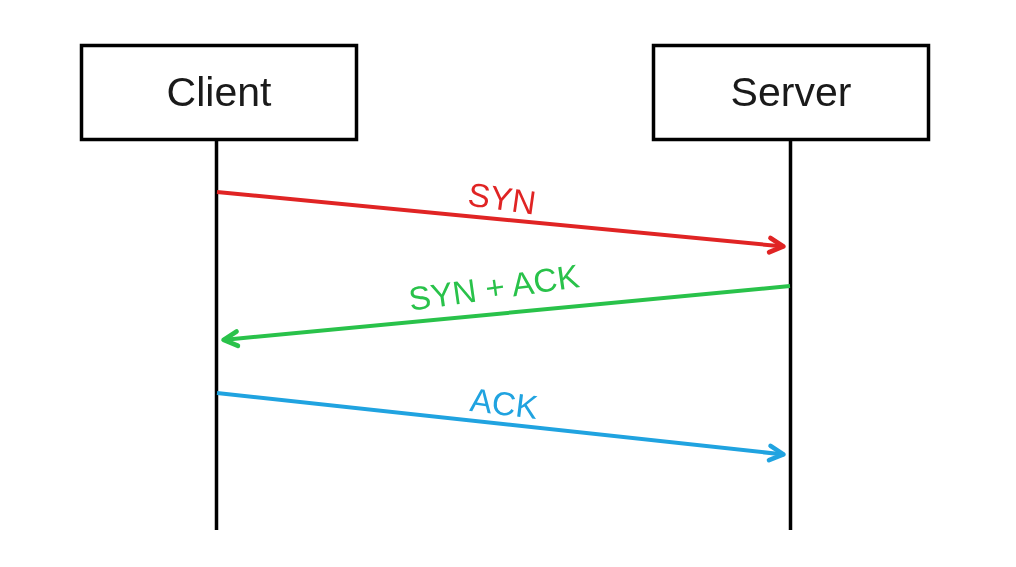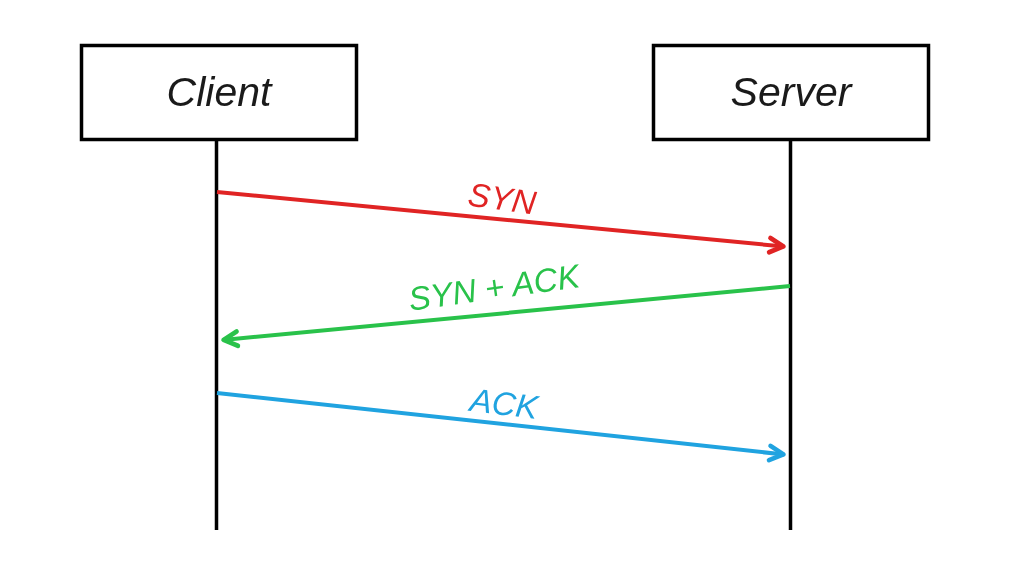--- a/index.html
+++ b/index.html
@@ -7,21 +7,20 @@
     padding: 0;
     background: #ffffff;
     font-family: "Liberation Sans", sans-serif;
   }
   .canvas {
     position: relative;
     width: 1016px;
     height: 567px;
     background: #ffffff;
     overflow: hidden;
-    font-style: italic;
   }
   svg { display: block; }
   .actor-label {
     font-family: "Liberation Sans", sans-serif;
     font-size: 41px;
     fill: #1a1a1a;
   }
   .msg-label {
     font-family: "Liberation Sans", sans-serif;
     font-size: 33px;

